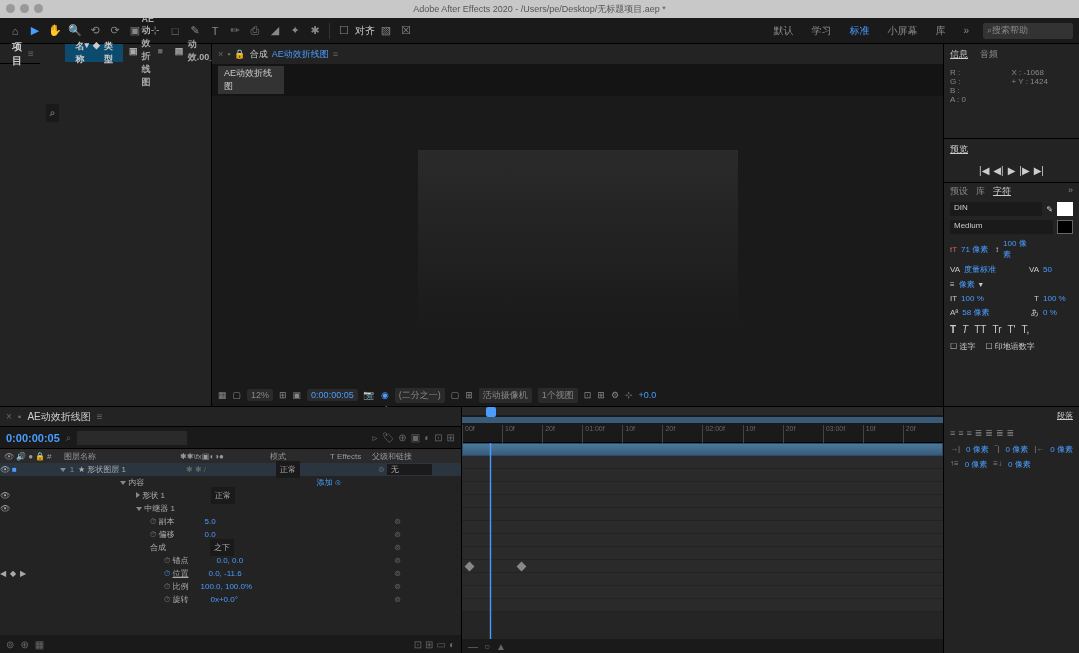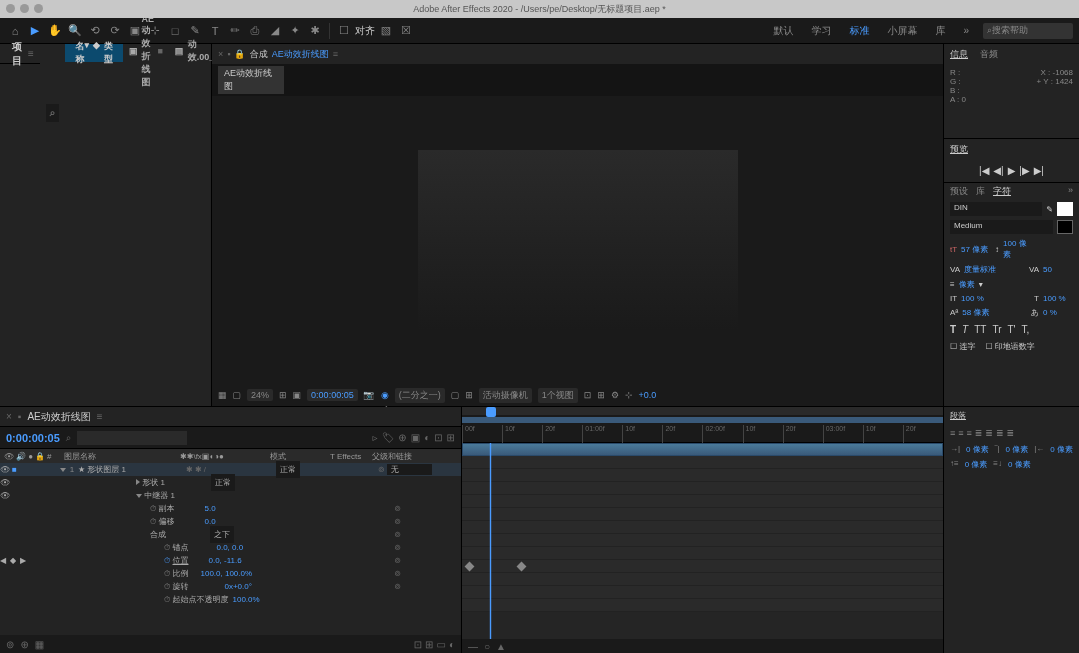--- a/index.html
+++ b/index.html
@@ -99,21 +99,21 @@
 .playhead-handle { position: absolute; top: 0; left: 24px; width: 10px; height: 10px; background: #4a9cff; border-radius: 2px; }
 .work-area { position: absolute; top: 10px; left: 0; right: 0; height: 6px; background: #3a5a7a; }
 .tl-tracks { flex: 1; position: relative; background: #252525; }
 .layer-bar { position: absolute; top: 0; left: 0; right: 0; height: 13px; background: linear-gradient(#4a7a9a,#3a5a7a); border: 1px solid #2a4a6a; }
 .prop-track { position: absolute; left: 0; right: 0; height: 13px; background: #2a2a2a; border-bottom: 1px solid #222; }
 .kf-diamond { position: absolute; width: 7px; height: 7px; background: #888; transform: rotate(45deg); top: 3px; }
 .playhead-line { position: absolute; top: 0; bottom: 0; left: 28px; width: 1px; background: #4a9cff; }
 .playhead-line::after { content: ''; position: absolute; left: -1px; top: 0; bottom: 0; width: 3px; background: rgba(74,156,255,.2); }
 .tl-graph-footer { height: 14px; background: #1a1a1a; display: flex; align-items: center; padding: 0 6px; gap: 6px; color: #666; }
 .tl-para-panel { width: 136px; background: #232323; border-left: 1px solid #000; font-size: 8px; }
-.para-header { padding: 3px 6px; color: #ccc; text-decoration: underline; }
+.para-header { padding: 3px 6px; color: #ccc; text-decoration: underline; text-align: right; }
 .para-icons { display: flex; gap: 3px; padding: 4px 6px; color: #888; font-size: 9px; }
 .para-row { display: flex; padding: 2px 6px; gap: 6px; color: #888; }
 .para-val { color: #4a9cff; }
 .chevron { display: inline-block; width: 0; height: 0; }
 .chev-down { border-left: 3px solid transparent; border-right: 3px solid transparent; border-top: 4px solid #888; }
 .chev-right { border-top: 3px solid transparent; border-bottom: 3px solid transparent; border-left: 4px solid #888; }
 .link-icon { color: #666; }
 </style>
 </head>
 <body>
@@ -211,21 +211,21 @@
     <div class="comp-name-box">AE动效折线图</div>
     <div class="viewer">
       <div class="viewer-bg">
         <div class="viewer-content"></div>
         <div class="viewer-bar"></div>
       </div>
     </div>
     <div class="viewer-footer">
       <span class="vf-item">▦</span>
       <span class="vf-item">▢</span>
-      <span class="vf-dd">24%</span>
+      <span class="vf-dd">12%</span>
       <span class="vf-item">⊞</span>
       <span class="vf-item">▣</span>
       <span class="vf-dd" style="color:#4a9cff">0:00:00:05</span>
       <span class="vf-item">📷</span>
       <span class="vf-item" style="color:#4a9cff">◉</span>
       <span class="vf-dd">(二分之一)</span>
       <span class="vf-item">▢</span>
       <span class="vf-item">⊞</span>
       <span class="vf-dd">活动摄像机</span>
       <span class="vf-dd">1个视图</span>
@@ -242,21 +242,21 @@
       <span class="active">信息</span>
       <span>音频</span>
     </div>
     <div class="info-box">
       <div class="info-col">
         <div>R :</div>
         <div>G :</div>
         <div>B :</div>
         <div>A : 0</div>
       </div>
-      <div class="info-col" style="text-align:right">
+      <div class="info-col" style="">
         <div>X : -1068</div>
         <div>+ <span>Y : 1424</span></div>
       </div>
     </div>
     <div style="height:30px"></div>
     <div class="preview-section">
       <div class="rp-tabs">
           <span class="active">预览</span>
         </div>
       <div class="preview-controls">
@@ -278,21 +278,21 @@
         <div class="char-dd">DIN</div>
         <span>✎</span>
         <div class="char-swatch"></div>
       </div>
       <div class="char-row">
         <div class="char-dd">Medium</div>
         <div class="char-swatch2"></div>
       </div>
       <div class="char-row">
         <span style="color:#c66">tT</span>
-        <span class="char-val">57 像素</span>
+        <span class="char-val">71 像素</span>
         <span>↕</span>
         <span class="char-val">100 像素</span>
       </div>
       <div class="char-row">
         <span>VA</span>
         <span class="char-label">度量标准</span>
         <span style="margin-left:auto">VA</span>
         <span class="char-val">50</span>
       </div>
       <div class="char-row">
@@ -384,20 +384,25 @@
       <div class="tl-sw">✱ ✱ /</div>
       <div class="tl-mode"><span class="tl-mode-dd">正常</span></div>
       <div class="tl-trk"></div>
       <div class="tl-parent">
         <span class="link-icon">⊚</span>
         <span class="tl-parent-dd">无</span>
       </div>
     </div>
 
     <div class="tl-layer-row">
+      <span style="width:60px"></span>
+      <div class="tl-indent-1"><span class="chevron chev-down"></span> <span>内容</span></div>
+      <span style="margin-left:auto;margin-right:120px;color:#4a9cff">添加 ⊙</span>
+    </div>
+    <div class="tl-layer-row">
       <span class="tl-eye">👁</span>
         <span style="width:50px"></span>
       <div class="tl-indent-2"><span class="chevron chev-right"></span> <span>形状 1</span></div>
       <span style="margin-left:46px"><span class="tl-mode-dd">正常</span></span>
     </div>
     <div class="tl-layer-row">
       <span class="tl-eye">👁</span>
         <span style="width:50px"></span>
       <div class="tl-indent-2"><span class="chevron chev-down"></span> <span>中继器 1</span></div>
     </div>
@@ -436,27 +441,22 @@
     </div>
     <div class="tl-layer-row">
       <span style="width:60px"></span>
       <div class="tl-indent-4"><span class="kf-icon">⏱</span> <span>比例</span></div>
       <span class="tl-prop-val" style="margin-left:12px">100.0, 100.0%</span>
       <span class="link-icon" style="margin-left:auto;margin-right:60px">⊚</span>
     </div>
     <div class="tl-layer-row">
       <span style="width:60px"></span>
       <div class="tl-indent-4"><span class="kf-icon">⏱</span> <span>旋转</span></div>
-      <span class="tl-prop-val" style="margin-left:36px">0x+0.0°</span>
-      <span class="link-icon" style="margin-left:auto;margin-right:60px">⊚</span>
-    </div>
-    <div class="tl-layer-row">
-      <span style="width:60px"></span>
-      <div class="tl-indent-4"><span class="kf-icon">⏱</span> <span>起始点不透明度</span></div>
-      <span class="tl-prop-val" style="margin-left:4px">100.0%</span>
+      <span class="tl-prop-val" style="margin-left:22px">0x+0.0°</span>
+      <span class="link-icon" style="margin-left:auto;margin-right:60px">⊚</span>
     </div>
 
     <div class="tl-footer">
       <span>⊚</span>
       <span>⊕</span>
       <span>▦</span>
       <div class="switches">
         <span>⊡</span>
         <span>⊞</span>
         <span>▭</span>

